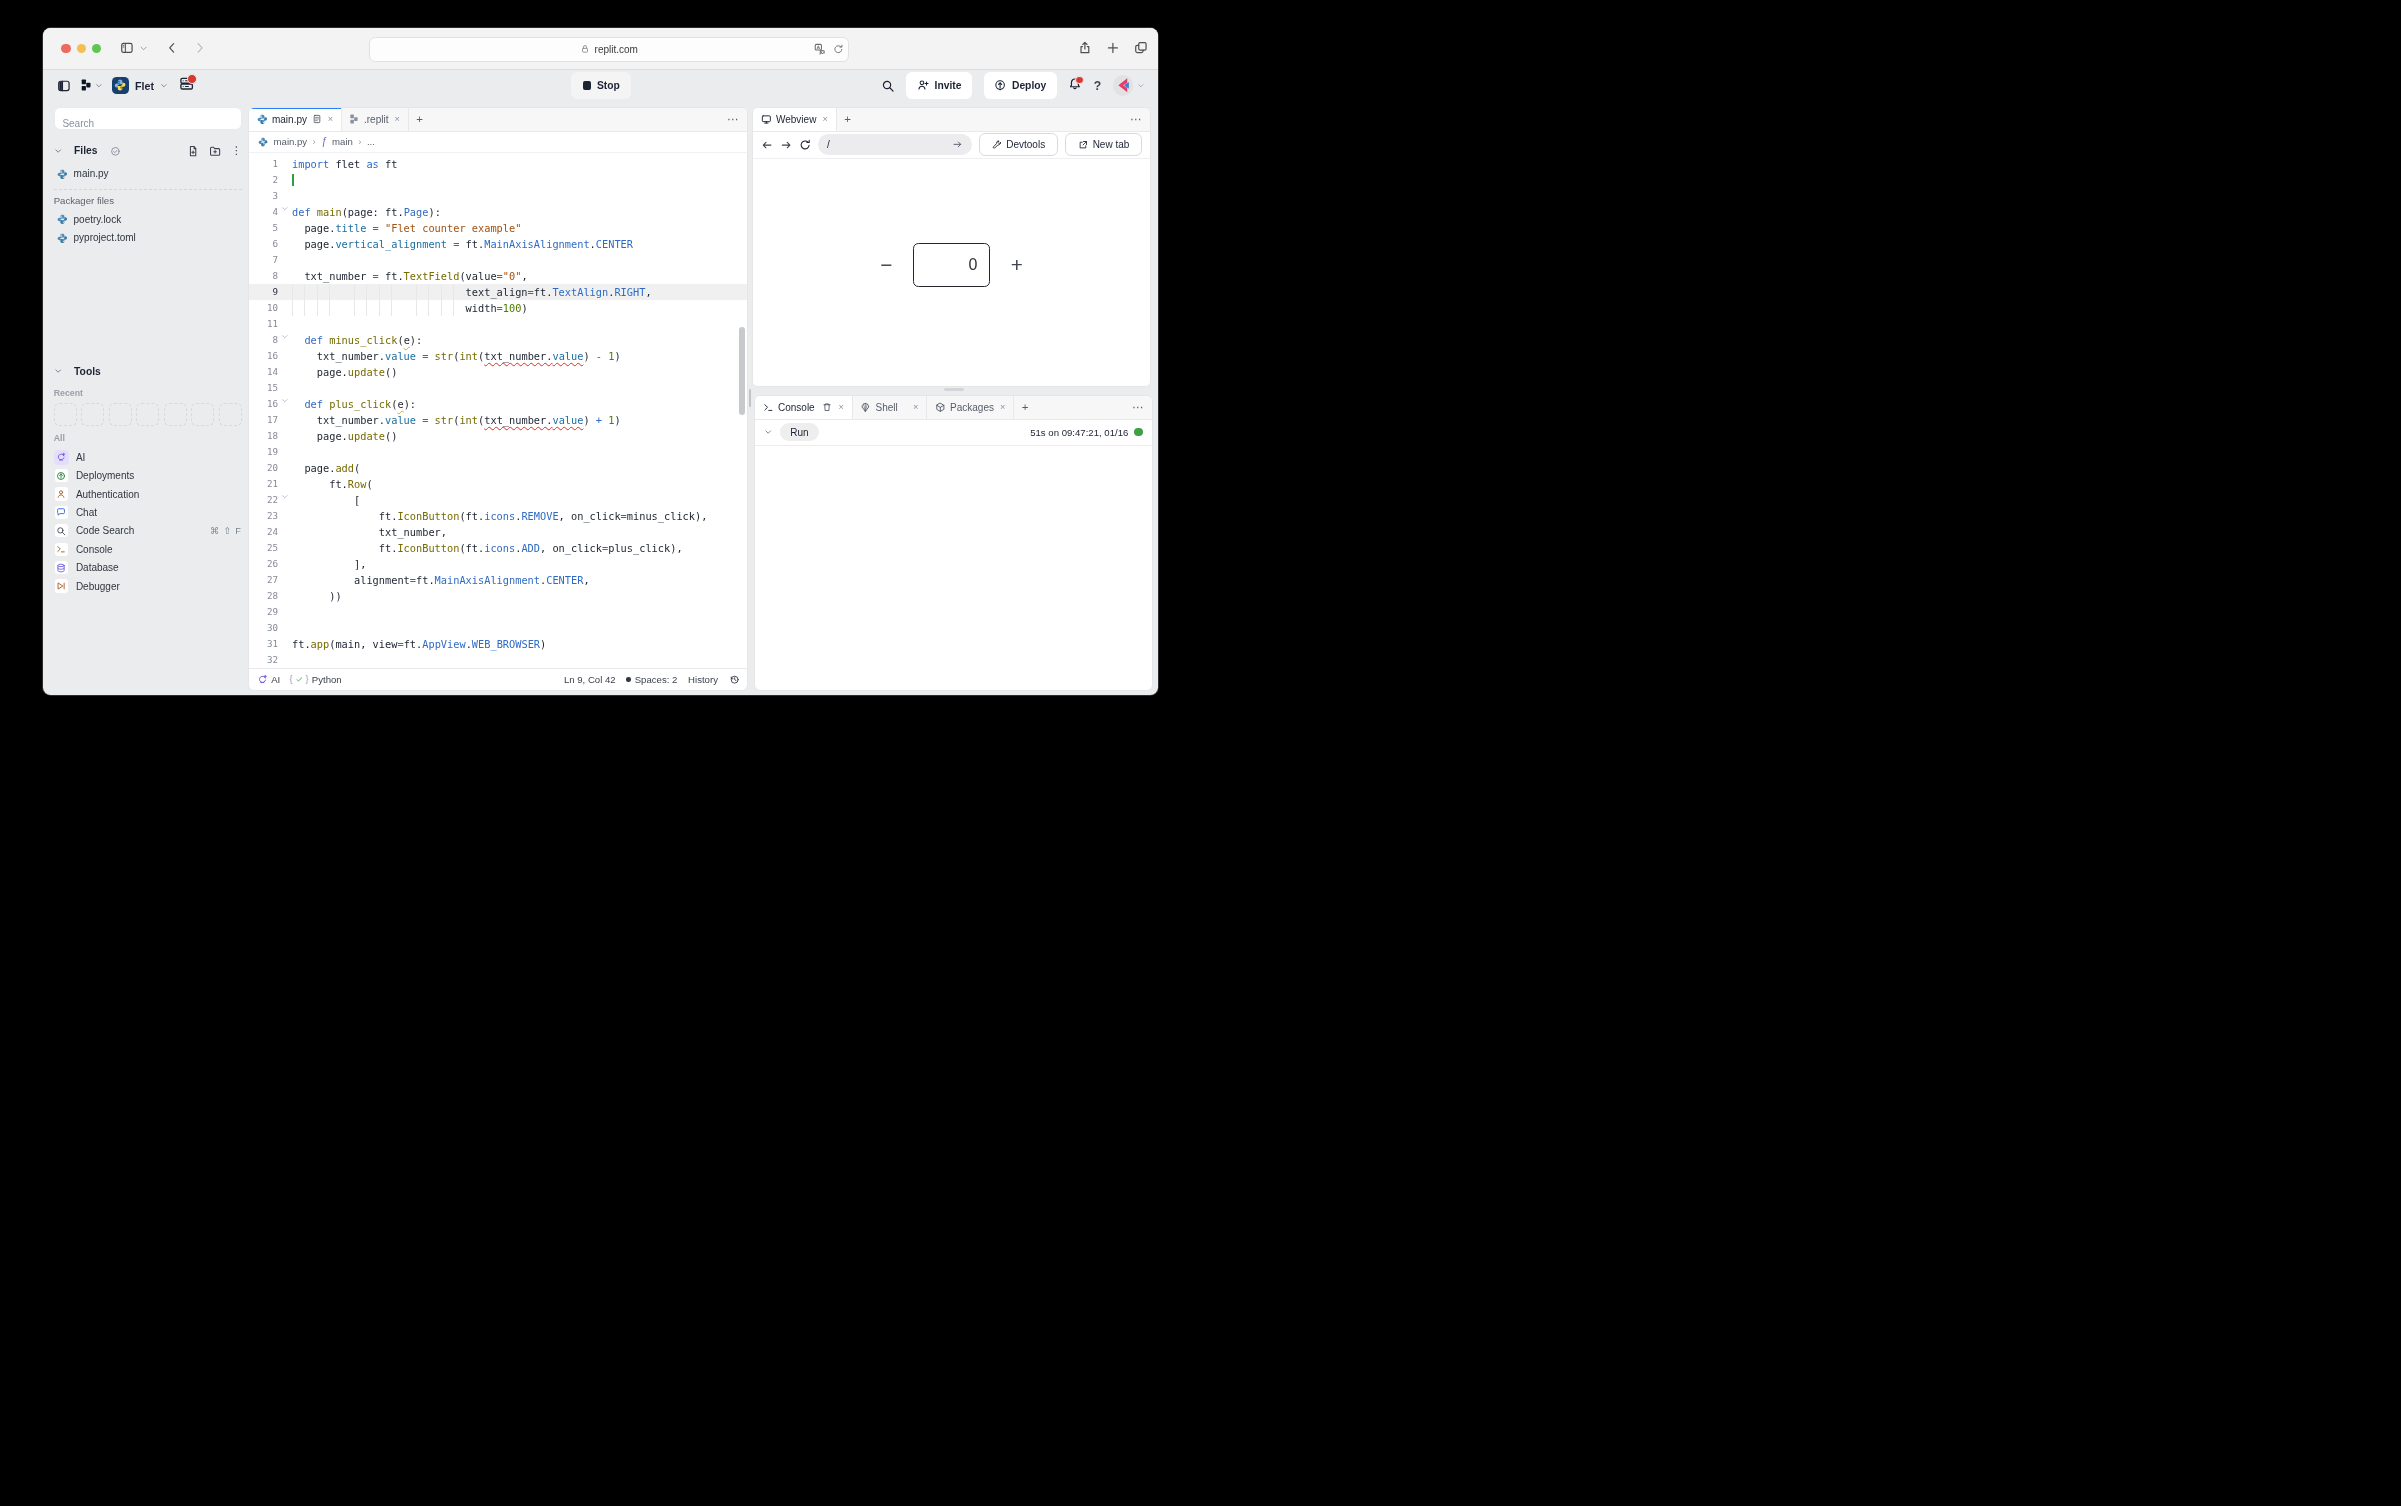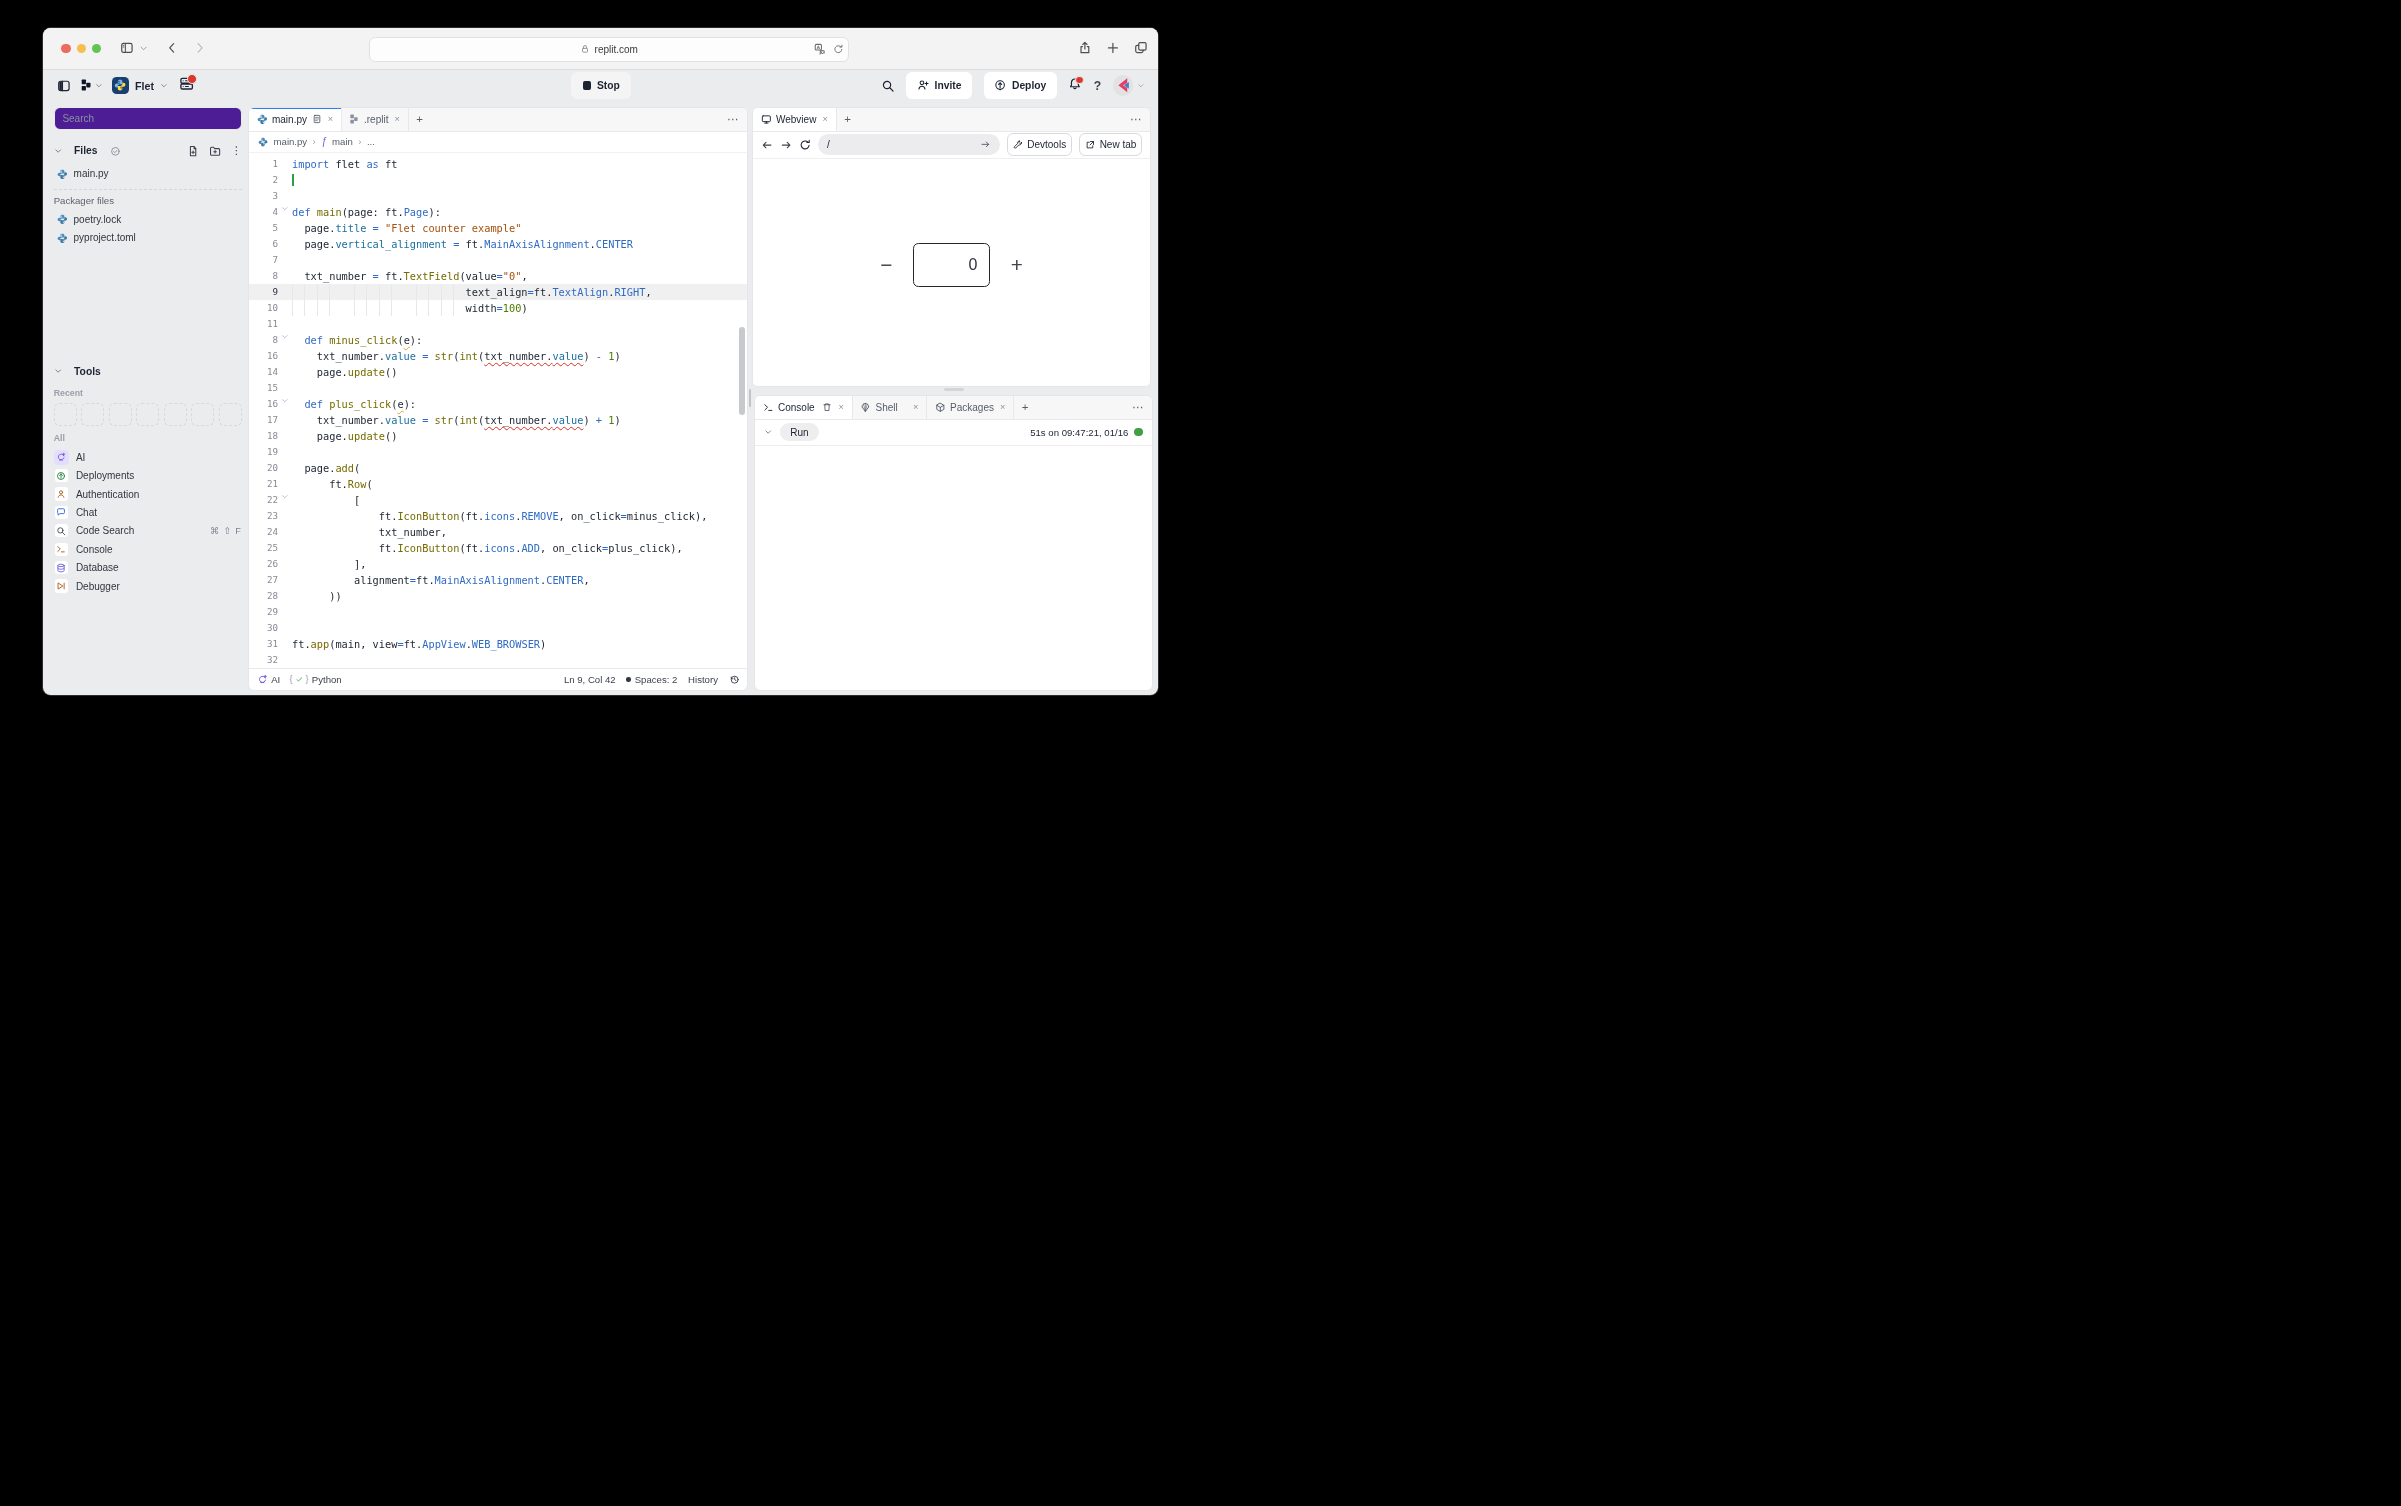--- a/index.html
+++ b/index.html
@@ -27,21 +27,21 @@
   .stop-btn{position:absolute;left:528px;top:3.1px;height:27.5px;display:flex;align-items:center;gap:6.1px;background:#f4f4f5;
             border-radius:6.1px;padding:0 11.5px;font-size:10.3px;font-weight:600;color:#1c2333}
   .stop-sq{width:8.4px;height:8.4px;border-radius:1.9px;background:#1c2333}
   .hdr-right{margin-left:auto;display:flex;align-items:center;gap:11.5px}
   .pill{display:flex;align-items:center;gap:5.4px;background:#fff;border-radius:6.1px;height:27.5px;padding:0 10.7px;
         font-size:10.3px;font-weight:600;color:#1c2333}
   .qmark{font-size:12.2px;color:#3c424d;font-weight:600}
   .avatar{width:20.7px;height:20.7px;border-radius:50%;background:#e2e2e3;display:flex;align-items:center;justify-content:center;overflow:hidden}
   
   .sidebar{position:absolute;left:10.7px;top:79px;width:188px;bottom:4.6px;overflow:hidden;font-size:10px;color:#30363f}
-  .s-search{height:23px;background:#4c1d95;border:0.8px solid #e9eaec;border-radius:6.1px;display:flex;align-items:center;
+  .s-search{height:23px;background:#ffffff;border:0.8px solid #e9eaec;border-radius:6.1px;display:flex;align-items:flex-end;
             padding:0 7.7px;color:#8a919e;box-sizing:border-box}
   .sec-head{display:flex;align-items:center;gap:12px;margin-top:12.2px;height:18.4px;color:#1c2333}
   .sec-head .title{font-weight:700;font-size:10.3px}
   .sec-head .right{margin-left:auto;display:flex;gap:10px;align-items:center;color:#3c424d}
   .f-row{display:flex;align-items:center;gap:6.1px;height:18.4px;padding-left:3.1px;border-radius:4.6px;color:#30363f}
   .dash-div{border-top:0.8px dashed #d4d6da;margin:6.1px 0 4.6px 0}
   .muted-label{color:#5b626e;font-size:9.6px;margin:3.1px 0 4.6px 0}
   .tiny-label{color:#9aa0ab;font-size:8.8px;font-weight:700;margin:7.7px 0 4.6px 0}
   .recent-row{display:flex;gap:4.6px}
   .recent-box{width:23px;height:23px;border:1.1px dashed #d7d9dd;border-radius:5.4px;box-sizing:border-box}
@@ -85,21 +85,21 @@
   .statusbar .right{margin-left:auto;display:flex;align-items:center;gap:10.7px}
   .braces{color:#9aa0ab;font-size:9.2px}
   .sdot{width:4.6px;height:4.6px;border-radius:50%;background:#30363f;display:inline-block;margin-right:3.8px;vertical-align:0.8px}
   
   .webview{left:709px;top:79px;width:399px;height:280px}
   .wv-nav{height:27.5px;display:flex;align-items:center;gap:6.9px;padding:0 7.7px;border-bottom:0.8px solid #efeff1;box-sizing:border-box}
   .wv-url{flex:1;height:21.4px;background:#ececee;border-radius:10.7px;display:flex;align-items:center;padding:0 9.2px;
           font-size:10px;color:#1c2333}
   .wv-url .go{margin-left:auto;color:#565d69}
   .wv-btn{height:21.4px;border:0.8px solid #d9dadd;border-radius:6.1px;background:#fff;display:flex;align-items:center;gap:4.6px;
-          padding:0 5px;font-size:10px;color:#1c2333}
+          padding:0 12px;font-size:10px;color:#1c2333}
   .wv-content{position:absolute;top:51px;left:0;right:0;bottom:0;background:#fff;display:flex;justify-content:center;
               align-items:center;gap:20.7px;padding-bottom:13.8px}
   .cnt-sign{font-size:20.7px;color:#41464e;font-weight:400}
   .cnt-box{width:77px;height:44px;border:1.2px solid #24282d;border-radius:5.4px;display:flex;align-items:center;
            justify-content:flex-end;padding-right:11.5px;font-size:16px;color:#2f3337;box-sizing:border-box}
   
   .console{left:711px;top:367px;width:399px;height:296px}
   .run-row{height:26px;display:flex;align-items:center;gap:7.7px;padding:0 9.2px;border-bottom:0.8px solid #ededef;box-sizing:border-box}
   .run-pill{background:#eeeeef;border-radius:10.7px;padding:3.1px 10px;font-size:10px;color:#1c2333}
   .run-meta{margin-left:auto;font-size:9.6px;color:#1c2333;display:flex;align-items:center;gap:6.1px}

